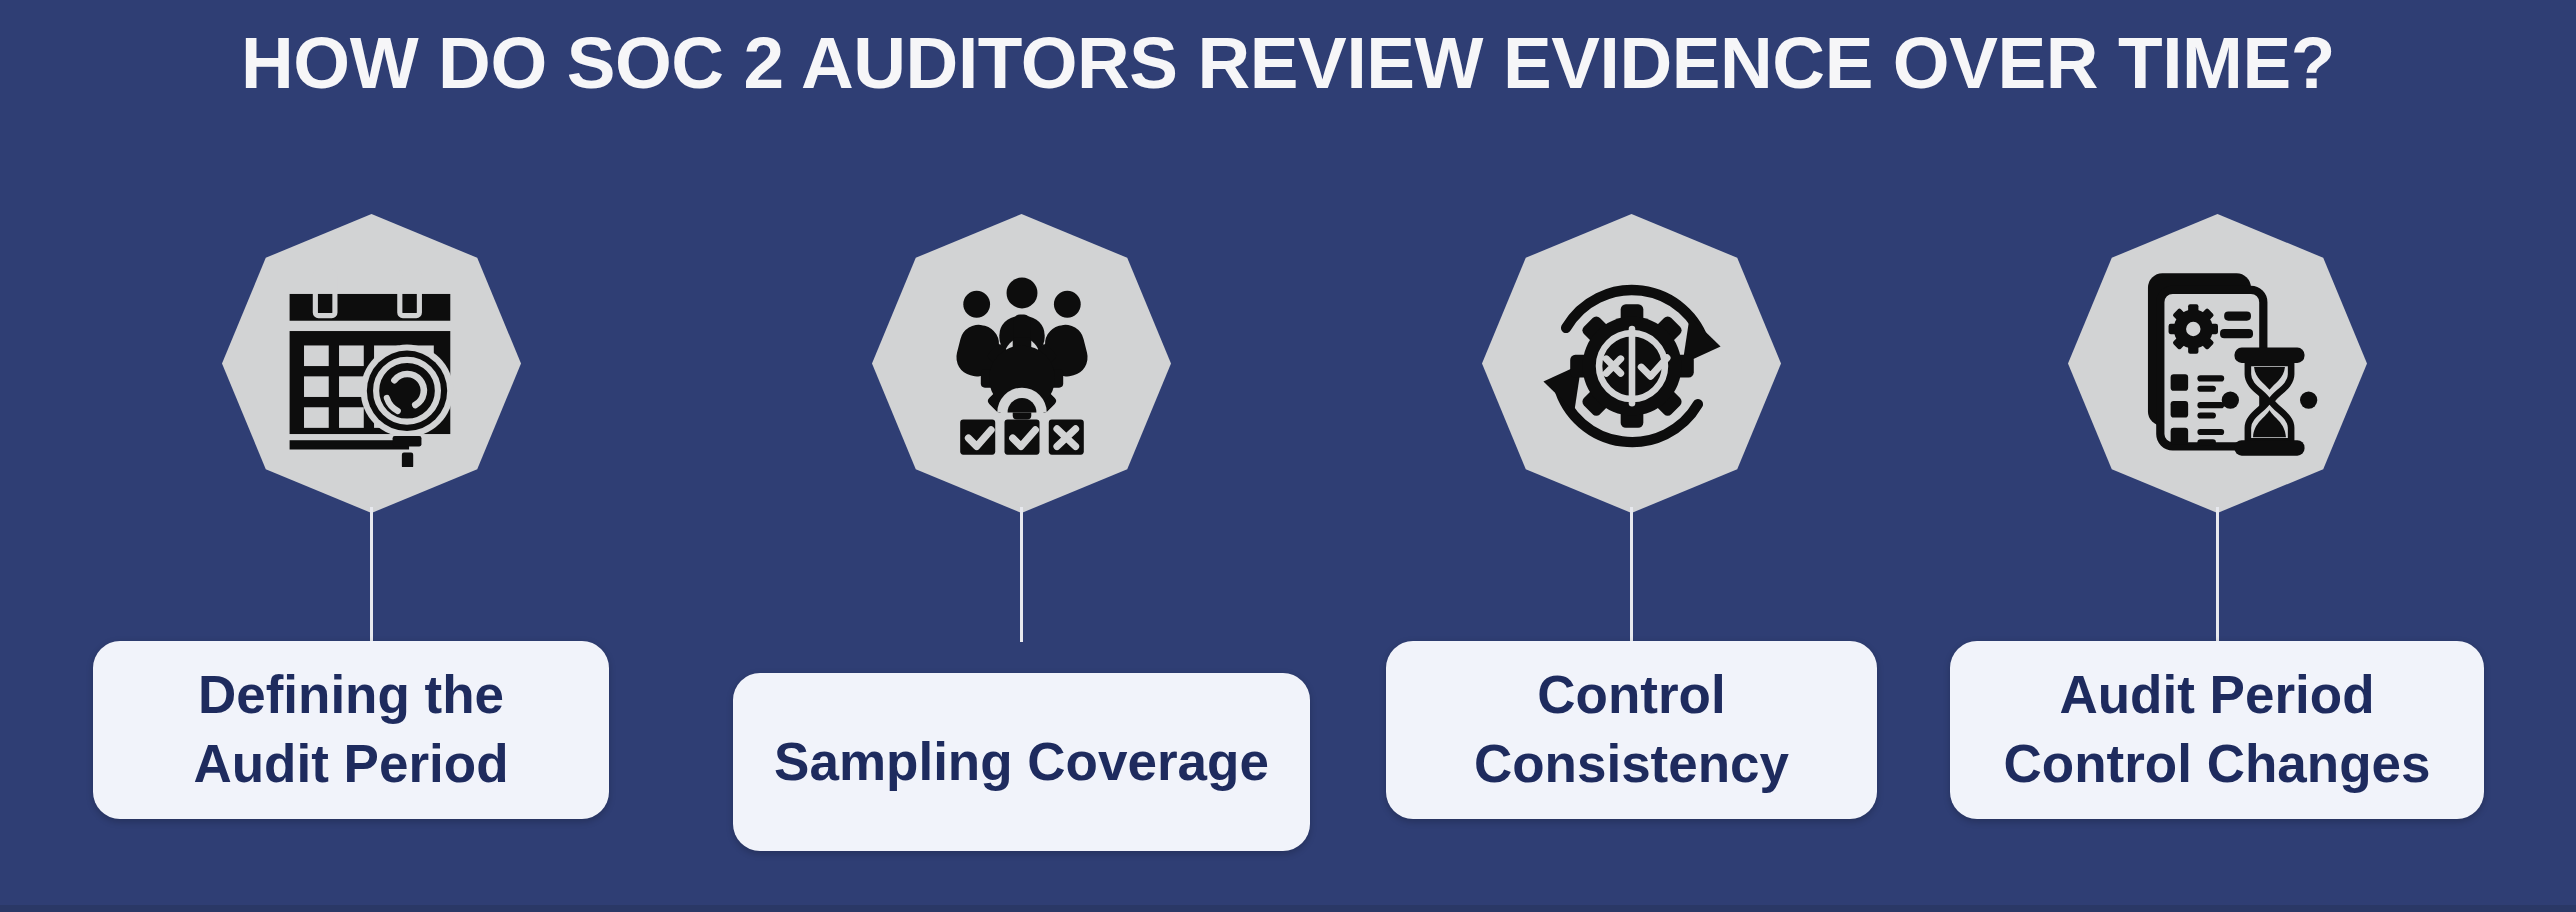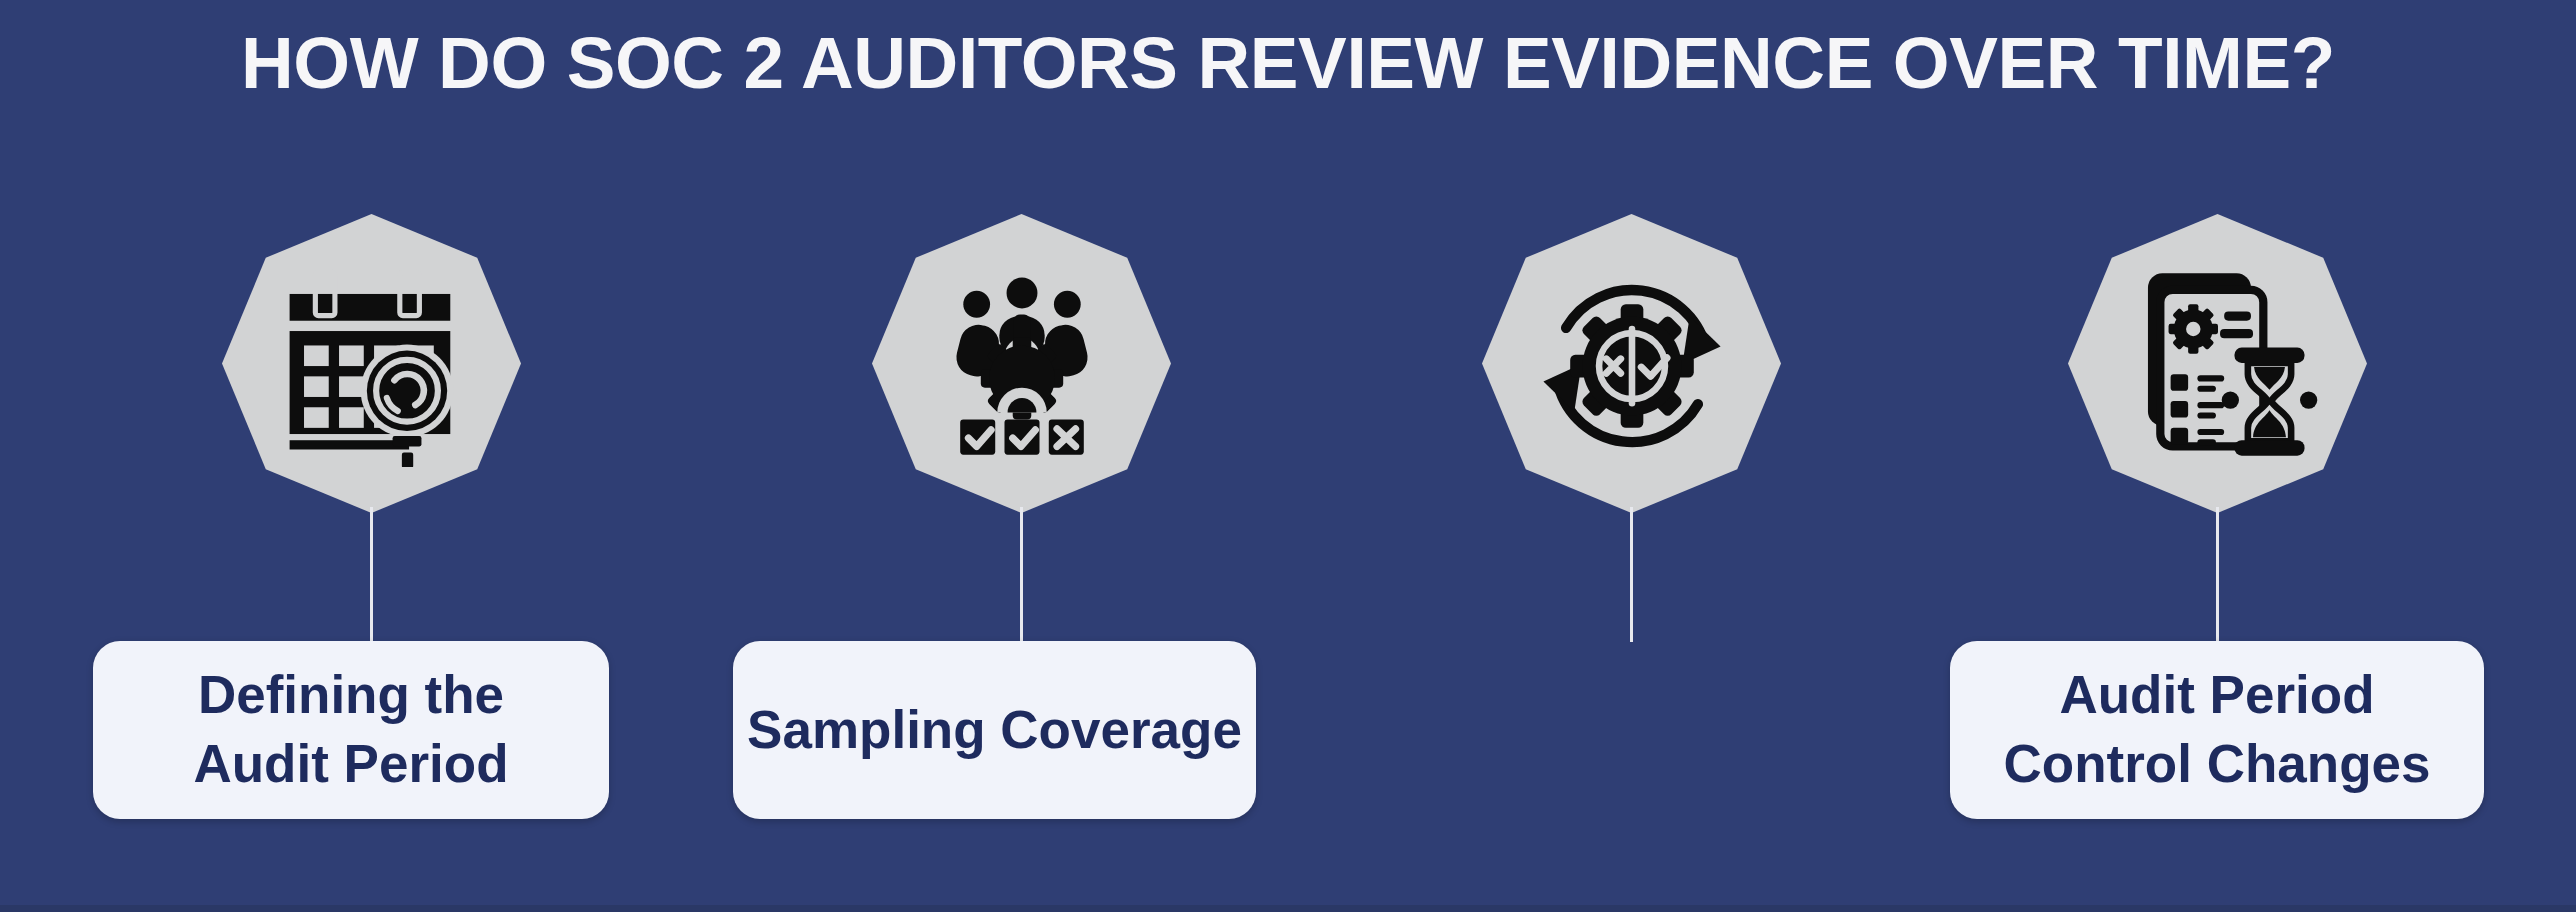--- a/index.html
+++ b/index.html
@@ -55,21 +55,21 @@
   .card-label{
     color:var(--card-text);
     font-size:53px;font-weight:bold;
     line-height:1.3;
     white-space:pre-line;
   }
   
   .oct-1{left:222px;}  .oct-2{left:872px;}  .oct-3{left:1482px;} .oct-4{left:2068px;}
   .con-1{left:370px;}  .con-2{left:1020px;} .con-3{left:1630px;} .con-4{left:2216px;}
   .card-1{left:93px;width:516px;}
-  .card-2{left:733px;width:523px;}
+  .card-2{left:733px;width:577px;margin-top:32px;}
   .card-3{left:1386px;width:491px;}
   .card-4{left:1950px;width:534px;}
   
   .blk{fill:var(--ink);}
   .g-fill{fill:var(--shape);}
   .g-stroke{stroke:var(--shape);fill:none;}
   .b-stroke{stroke:var(--ink);fill:none;}
 </style>
 </head>
 <body>
@@ -173,20 +173,24 @@
         <rect class="blk" x="44.5" y="21" width="11" height="11" rx="2.5" transform="rotate(315 50 51)"></rect>
         <circle class="blk" cx="50" cy="51" r="24"></circle>
       </g>
       <circle class="g-stroke" cx="50" cy="51" r="16" stroke-width="3.2"></circle>
       <line class="g-stroke" x1="50" y1="33" x2="50" y2="69" stroke-width="3.2" stroke-linecap="round"></line>
       <path class="g-stroke" d="M37.5,47.5 l7,7 M44.5,47.5 l-7,7" stroke-width="3.4" stroke-linecap="round"></path>
       <path class="g-stroke" d="M54.5,51.5 l4.5,4.5 l8,-9" stroke-width="3.4" stroke-linecap="round" stroke-linejoin="round"></path>
     </svg>
   </div>
   <div class="connector con-3"></div>
+  <div class="card card-3">
+    <div class="card-label">Control
+Consistency</div>
+  </div>
 
   <div class="octagon oct-4">
     <svg viewBox="0 0 100 100">
 
       <rect class="blk" x="16" y="6" width="50" height="74" rx="7"></rect>
       <rect x="22" y="14" width="50" height="76" rx="6" fill="var(--shape)" stroke="var(--ink)" stroke-width="4"></rect>
 
       <g>
         <rect class="blk" x="35.5" y="21" width="5" height="5" rx="1"></rect>
         <rect class="blk" x="35.5" y="21" width="5" height="5" rx="1" transform="rotate(45 38 33)"></rect>

